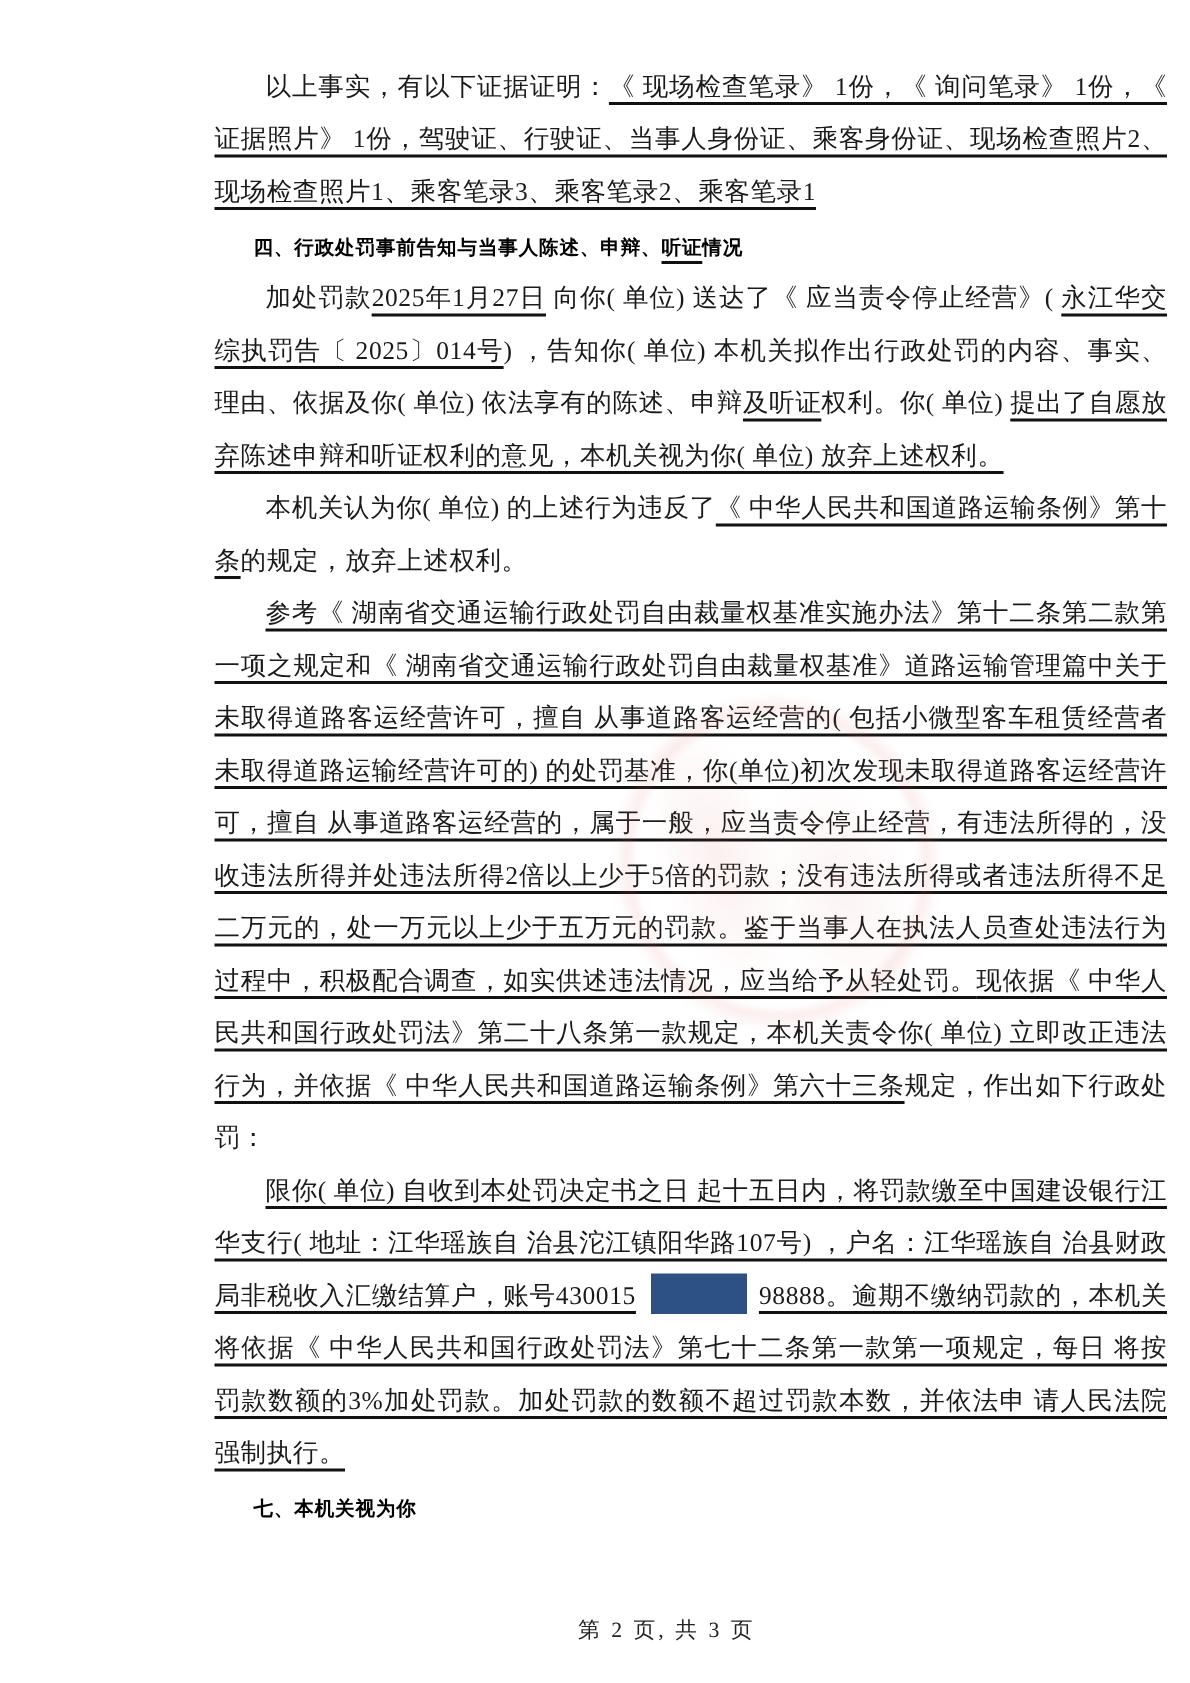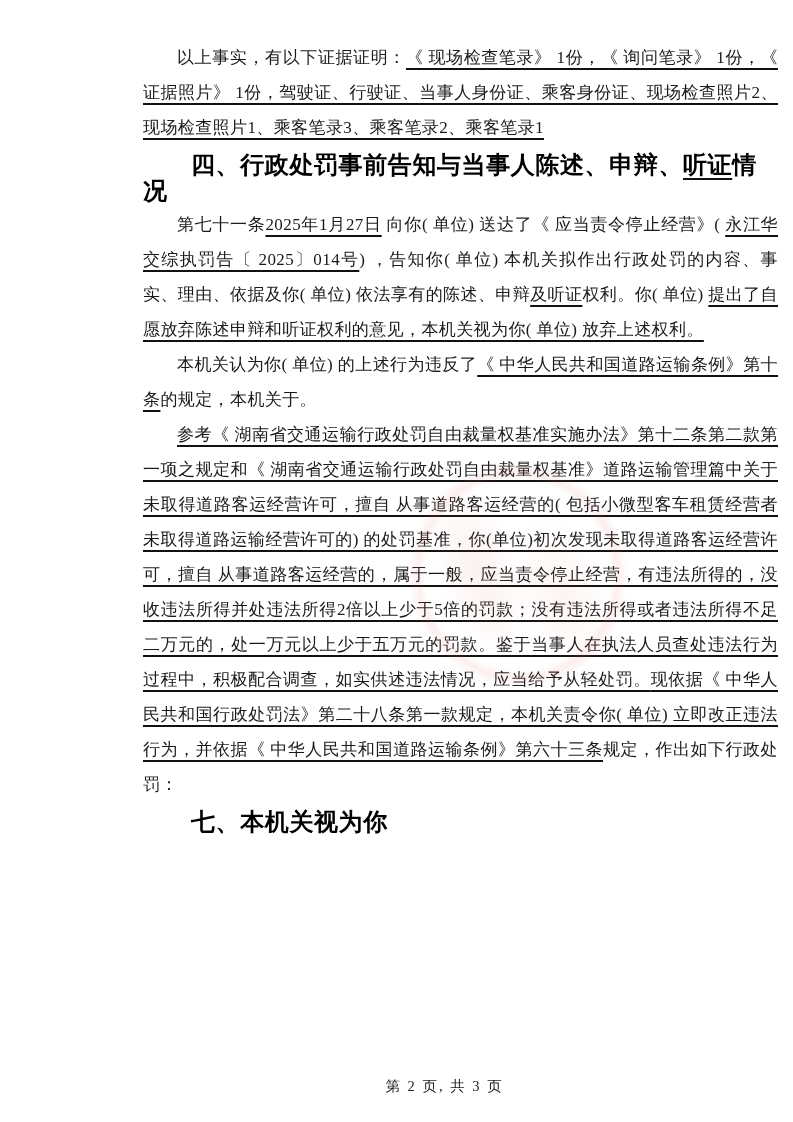--- a/index.html
+++ b/index.html
@@ -25,21 +25,21 @@
     letter-spacing: 0.4px;
   }
   .u {
     text-decoration: underline;
     text-decoration-thickness: 1.5px;
     text-underline-offset: 5px;
     text-decoration-color: #111;
   }
   h3.sec {
     margin: 7px 0 3px 0;
-    font-size: 24px;
+    font-size: 13px;
     line-height: 26px;
     font-weight: 700;
     text-indent: 2em;
     letter-spacing: 0.6px;
     color: #000;
   }
   .redaction {
     display: inline-block;
     width: 64px;
     height: 27px;
@@ -80,29 +80,30 @@
 
   <div class="watermark"></div>
 
   <div class="body-text">
 
     <p><span>以上事实，有以下证据证明：</span><span class="u">《 现场检查笔录》 1份，《 询问笔录》 1份，《 证据照片》 1份，驾驶证、行驶证、当事人身份证、乘客身份证、现场检查照片2、现场检查照片1、乘客笔录3、乘客笔录2、乘客笔录1</span></p>
 
 
     <h3 class="sec"><span>四、行政处罚事前告知与当事人陈述、申辩、</span><span class="u">听证</span><span>情况</span></h3>
 
-    <p><span>第七十一条</span><span class="u">2025年1月27日</span><span>  向你( 单位)  送达了《 应当责令停止经营》( </span><span class="u">永江华交综执罚告〔 2025〕014号</span><span>) ，告知你( 单位) 本机关拟作出行政处罚的内容、事实、理由、依据及你( 单位) 依法享有的陈述、申辩</span><span class="u">及听证</span><span>权利。你( 单位) </span><span class="u">提出了自愿放弃陈述申辩和听证权利的意见，本机关视为你( 单位) 放弃上述权利。</span></p>
+    <p><span>加处罚款</span><span class="u">2025年1月27日</span><span>  向你( 单位)  送达了《 应当责令停止经营》( </span><span class="u">永江华交综执罚告〔 2025〕014号</span><span>) ，告知你( 单位) 本机关拟作出行政处罚的内容、事实、理由、依据及你( 单位) 依法享有的陈述、申辩</span><span class="u">及听证</span><span>权利。你( 单位) </span><span class="u">提出了自愿放弃陈述申辩和听证权利的意见，本机关视为你( 单位) 放弃上述权利。</span></p>
 
 
-    <p><span>本机关认为你( 单位) 的上述行为违反了</span><span class="u">《 中华人民共和国道路运输条例》第十条</span><span>的规定，本机关于。</span></p>
+    <p><span>本机关认为你( 单位) 的上述行为违反了</span><span class="u">《 中华人民共和国道路运输条例》第十条</span><span>的规定，放弃上述权利。</span></p>
 
     <p><span class="u">参考《 湖南省交通运输行政处罚自由裁量权基准实施办法》第十二条第二款第一项之规定和《 湖南省交通运输行政处罚自由裁量权基准》道路运输管理篇中关于未取得道路客运经营许可，擅自 从事道路客运经营的( 包括小微型客车租赁经营者未取得道路运输经营许可的) 的处罚基准，你(单位)初次发现未取得道路客运经营许可，擅自 从事道路客运经营的，属于一般，应当责令停止经营，有违法所得的，没收违法所得并处违法所得2倍以上少于5倍的罚款；没有违法所得或者违法所得不足二万元的，处一万元以上少于五万元的罚款。鉴于当事人在执法人员查处违法行为过程中，积极配合调查，如实供述违法情况，应当给予从轻处罚。</span><span class="u">现依据《 中华人民共和国行政处罚法》第二十八条第一款规定，本机关责令你( 单位) 立即改正违法行为，并依据《 中华人民共和国道路运输条例》第六十三条</span><span>规定，作出如下行政处罚：</span></p>
 
 
 
+    <p><span class="u">限你( 单位) 自收到本处罚决定书之日 起十五日内，将罚款缴至中国建设银行江华支行( 地址：江华瑶族自 治县沱江镇阳华路107号) ，户名：江华瑶族自 治县财政局非税收入汇缴结算户，账号430015</span><span class="redaction"></span><span class="u">98888。逾期不缴纳罚款的，本机关将依据《 中华人民共和国行政处罚法》第七十二条第一款第一项规定，每日 将按罚款数额的3%加处罚款。加处罚款的数额不超过罚款本数，并依法申 请人民法院强制执行。</span></p>
 
     <h3 class="sec"><span>七、本机关视为你</span></h3>
 
   </div>
 
   <div class="footer">第 2 页, 共 3 页</div>
 
 </div>
 
 </body></html>

